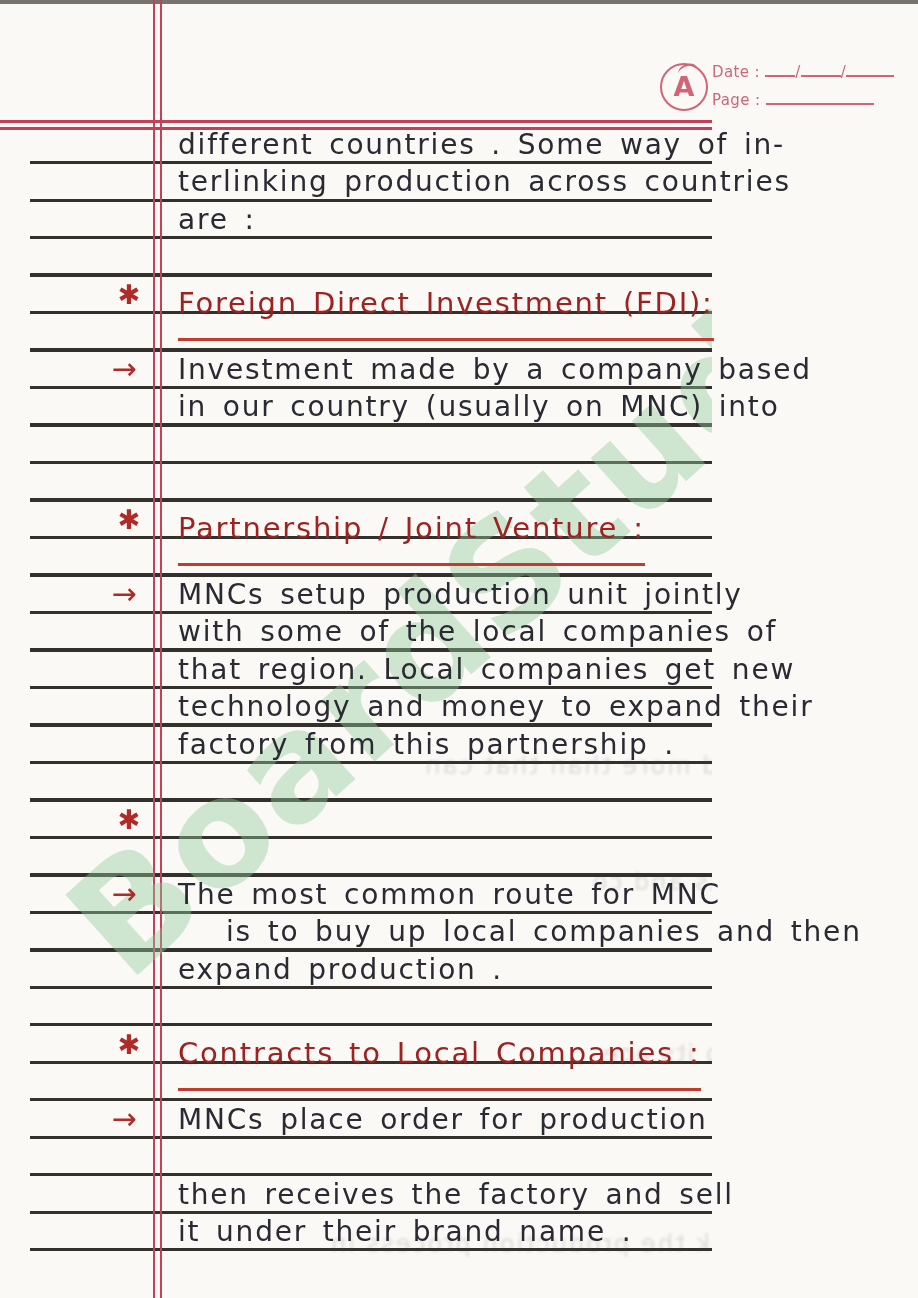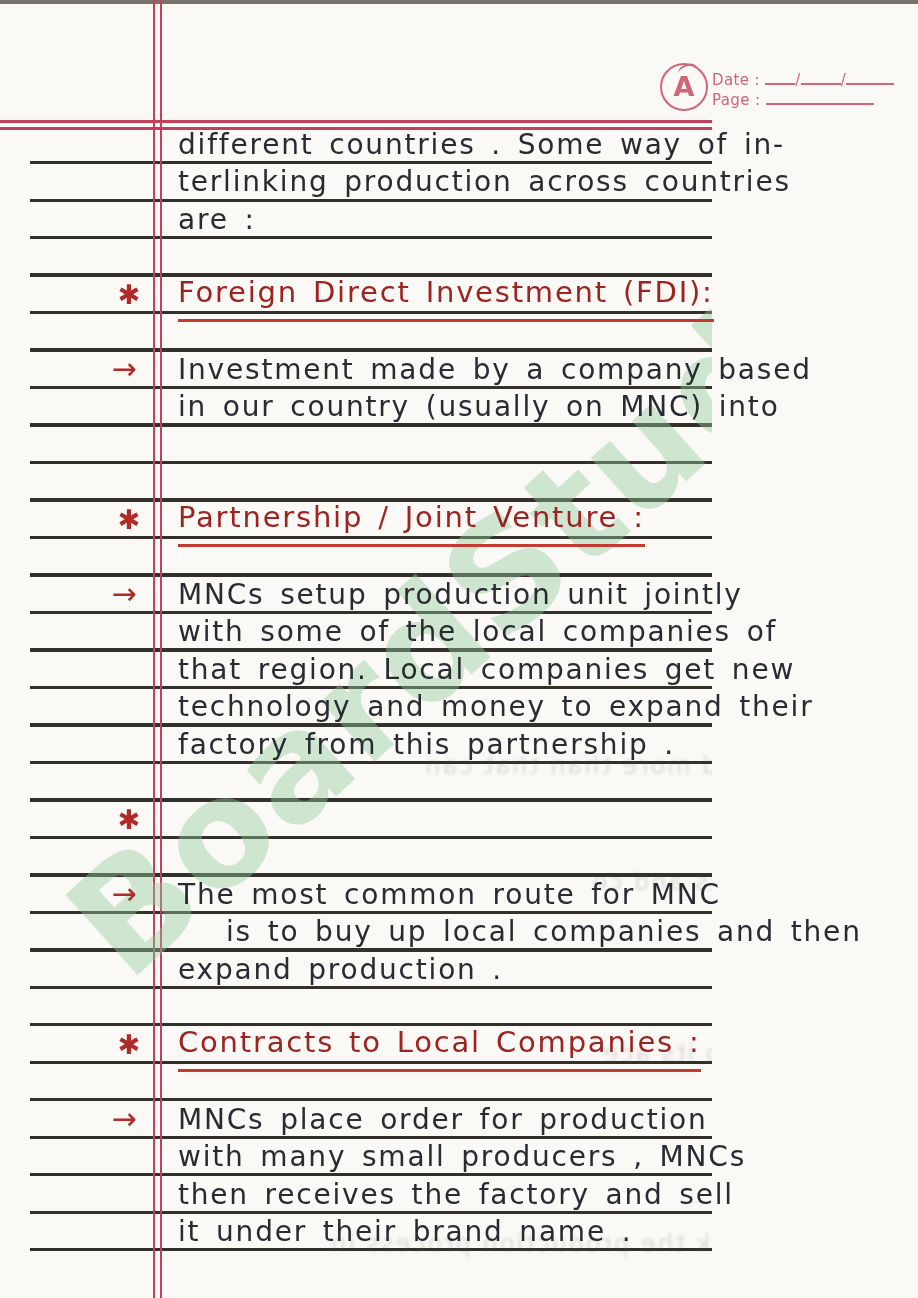--- a/index.html
+++ b/index.html
@@ -51,21 +51,22 @@
     color:#2a2a33;white-space:nowrap;
   }
   .heading-row{
     position:absolute;height:34px;line-height:33px;
     font-size:29px;letter-spacing:1.8px;word-spacing:4px;
     color:#9c2322;white-space:nowrap;
   }
   .heading-row .u{
     display:inline-block;
     border-bottom:3px solid #c23b2e;
-    padding-bottom:10px;
+    padding-bottom:18px;
+    margin-top:11px;
   }
   .bullet{
     position:absolute;width:34px;height:34px;line-height:34px;
     color:#b02a2a;font-size:27px;text-align:center;
   }
   .arrow{
     position:absolute;width:44px;height:34px;line-height:32px;
     color:#b02a2a;font-size:30px;text-align:center;
   }
   
@@ -74,21 +75,21 @@
     position:absolute;left:4px;top:8px;width:44px;height:44px;
     border:2.5px solid #d16578;border-radius:50%;
     text-align:center;line-height:44px;font-size:27px;font-weight:bold;
   }
   .stamp-flourish{
     position:absolute;left:16px;top:-1px;width:20px;height:11px;
     border-top:2.5px solid #d16578;border-radius:50%;
     transform:rotate(-18deg);
   }
   .stamp-line{position:absolute;left:56px;font-size:15px;letter-spacing:.4px;white-space:nowrap;}
-  .stamp-line.date{top:16px;}
+  .stamp-line.date{top:8px;}
   .stamp-line.page{top:36px;}
   .blank{display:inline-block;border-bottom:2px solid #d16578;height:12px;vertical-align:baseline;}
   .b34{width:30px;} .b44{width:40px;} .b52{width:48px;} .b110{width:108px;}
   .slash{font-size:15px;}
 </style>
 </head>
 <body>
 
 <div class="page">
 
@@ -143,17 +144,16 @@
   <div class="bullet" style="top:803px;left:112px;">✱</div>
   <div class="arrow" style="top:878px;left:102px;">→</div>
   <div class="row" style="top:878px;left:178px;">The most common route for MNC</div>
   <div class="row" style="top:915px;left:178px;margin-left:48px;">is to buy up local companies and then</div>
   <div class="row" style="top:953px;left:178px;">expand production .</div>
 
   <div class="bullet" style="top:1028px;left:112px;">✱</div>
   <div class="heading-row" style="top:1026px;left:178px;"><span class="u">Contracts to Local Companies :</span></div>
   <div class="arrow" style="top:1103px;left:102px;">→</div>
   <div class="row" style="top:1103px;left:178px;">MNCs place order for production</div>
-  <div class="row" style="top:1140px;left:178px;">with many small producers , MNCs</div>
   <div class="row" style="top:1178px;left:178px;">then receives the factory and sell</div>
   <div class="row" style="top:1215px;left:178px;">it under their brand name .</div>
 
 </div>
 
 </body></html>

